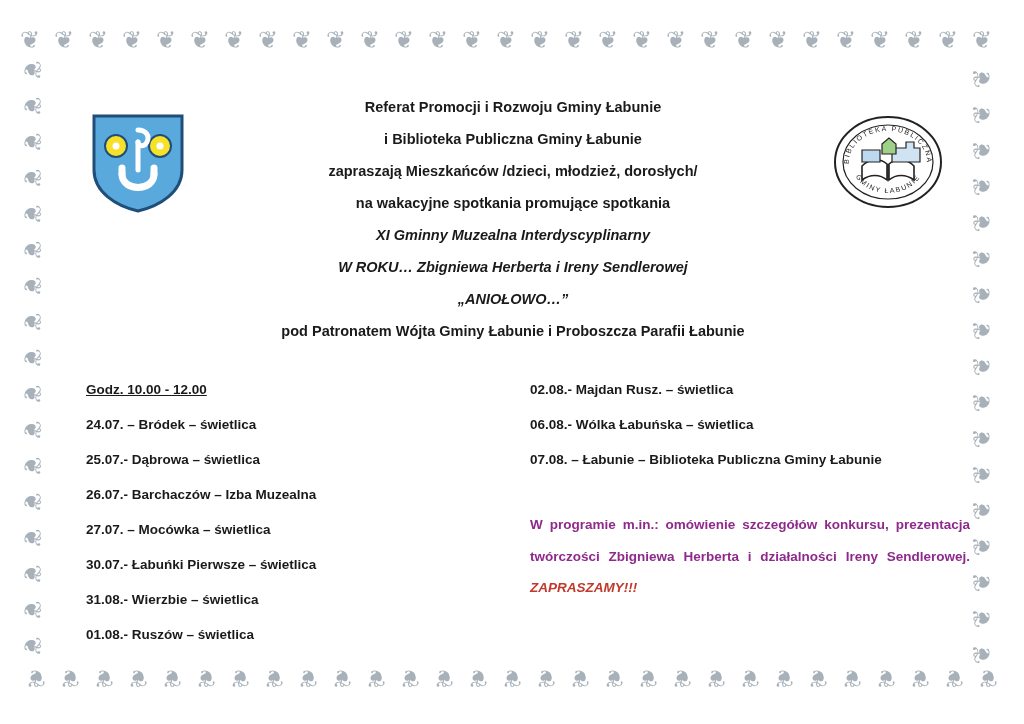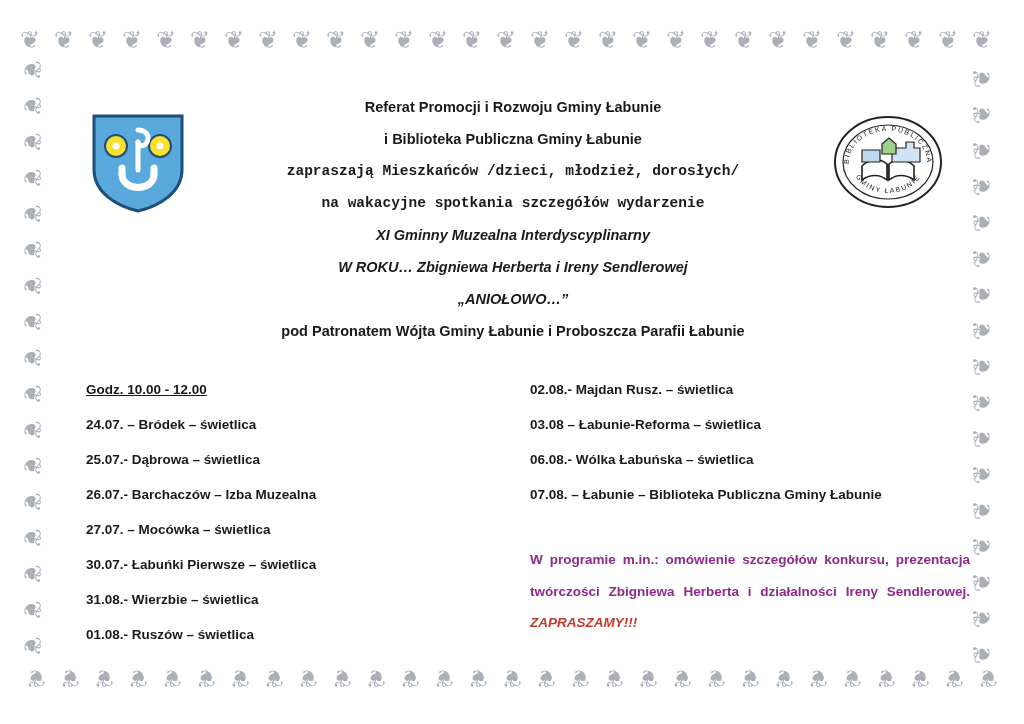--- a/index.html
+++ b/index.html
@@ -69,21 +69,21 @@
   }
   .head-block p {
     margin: 0 0 16px 0;
     font-size: 14.5px;
     font-weight: bold;
     color: #1a1a1a;
   }
   .l1 { color: #2f8f2f; }
   .l2 { color: #c0392b; text-align: center; }
   .l2 .plain { color: #1a1a1a; }
-  .l3, .l4 { color: #1a1a1a; font-family: Liberation Mono, monospace; }
+  .l3, .l4 { color: #1a1a1a; }
   .l5, .l6, .l7 {
     color: #2361c4;
     font-style: italic;
   }
   .l7 { font-size: 16px; }
   .l8 {
     color: #1a1a1a;
     font-size: 13.5px;
   }
 
@@ -256,42 +256,41 @@
         <path d="M60 34 h14 v-6 h8 v6 h6 v14 h-28 z" fill="#cfe3f2" stroke="#222" stroke-width="1.2"></path>
         <path d="M30 36 h18 v12 h-18 z" fill="#bcd9ef" stroke="#222" stroke-width="1.2"></path>
         <path d="M50 30 l7 -6 l7 6 v10 h-14 z" fill="#9fd08a" stroke="#222" stroke-width="1.2"></path>
       </svg>
     </div>
 
     <div class="head-block">
       <p class="l1">Referat Promocji i Rozwoju Gminy Łabunie</p>
       <p class="l2"><span class="plain">i </span><span>Biblioteka Publiczna Gminy Łabunie</span></p>
       <p class="l3">zapraszają Mieszkańców /dzieci, młodzież, dorosłych/</p>
-      <p class="l4">na wakacyjne spotkania szczegółów wydarzenie</p>
+      <p class="l4">na wakacyjne spotkania promujące spotkania</p>
       <p class="l5">XI Gminny Muzealna Interdyscyplinarny</p>
       <p class="l6">W ROKU… Zbigniewa Herberta i Ireny Sendlerowej</p>
       <p class="l7">„ANIOŁOWO…”</p>
       <p class="l8">pod Patronatem Wójta Gminy Łabunie i Proboszcza Parafii Łabunie</p>
     </div>
 
     <div class="columns">
       <div class="col col-left">
         <div class="line underline">Godz. 10.00 - 12.00</div>
         <div class="line">24.07. – Bródek – świetlica</div>
         <div class="line">25.07.- Dąbrowa – świetlica</div>
         <div class="line">26.07.- Barchaczów – Izba Muzealna</div>
         <div class="line">27.07. – Mocówka – świetlica</div>
         <div class="line">30.07.- Łabuńki Pierwsze – świetlica</div>
         <div class="line">31.08.- Wierzbie – świetlica</div>
         <div class="line">01.08.- Ruszów – świetlica</div>
       </div>
 
       <div class="col col-right">
         <div class="line">02.08.- Majdan Rusz. – świetlica</div>
-        <div class="line">03.08 – Łabunie-Reforma – świetlica</div>
         <div class="line">06.08.- Wólka Łabuńska – świetlica</div>
         <div class="line">07.08. – Łabunie – Biblioteka Publiczna Gminy Łabunie</div>
 
         <div class="program">
           <span>W programie m.in.: omówienie szczegółów konkursu, prezentacja twórczości Zbigniewa Herberta i działalności Ireny Sendlerowej. </span><span class="excl">ZAPRASZAMY!!!</span>
         </div>
       </div>
     </div>
 
   </div>

